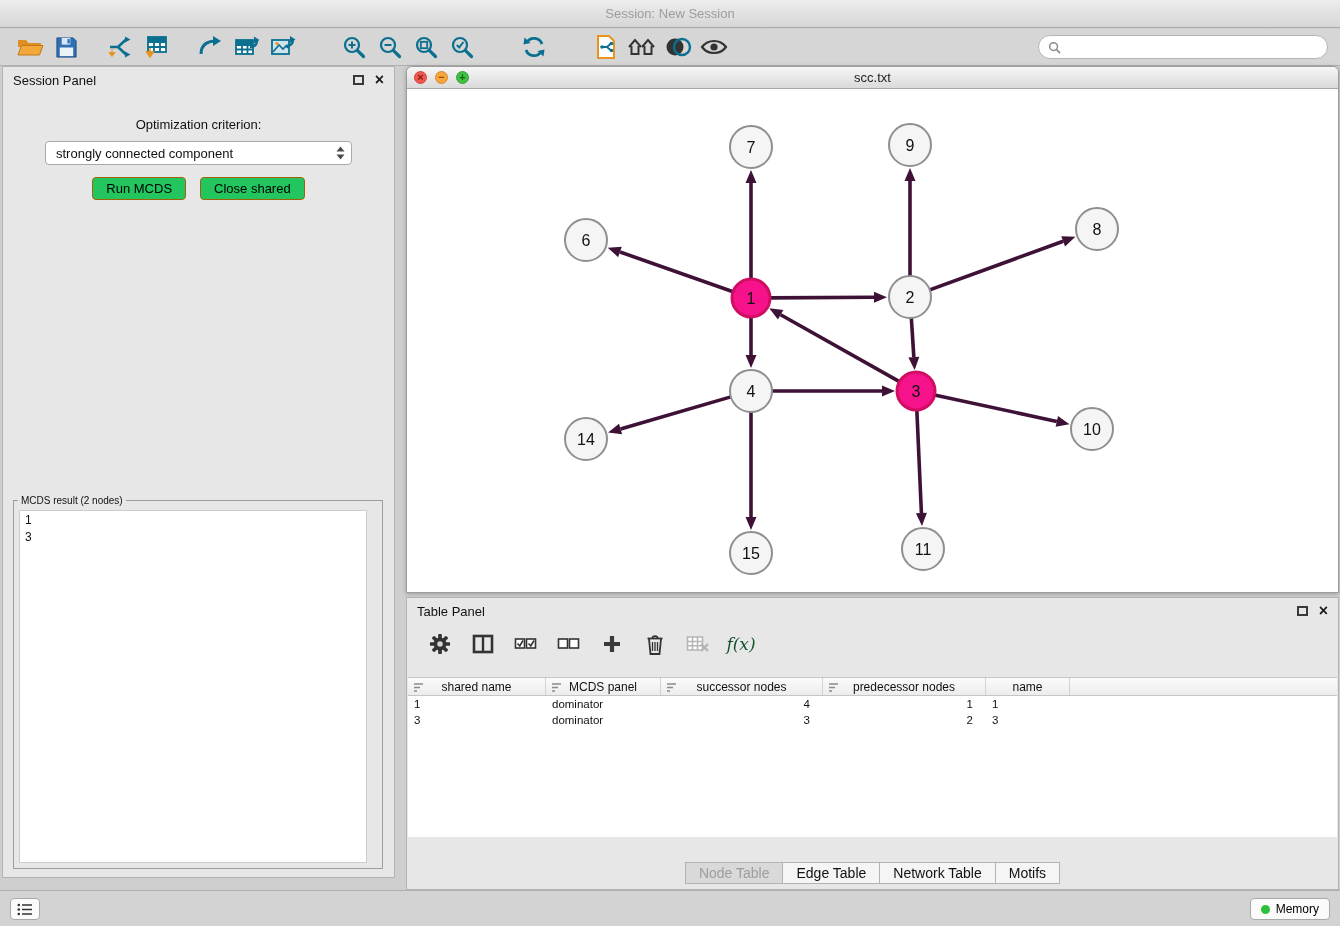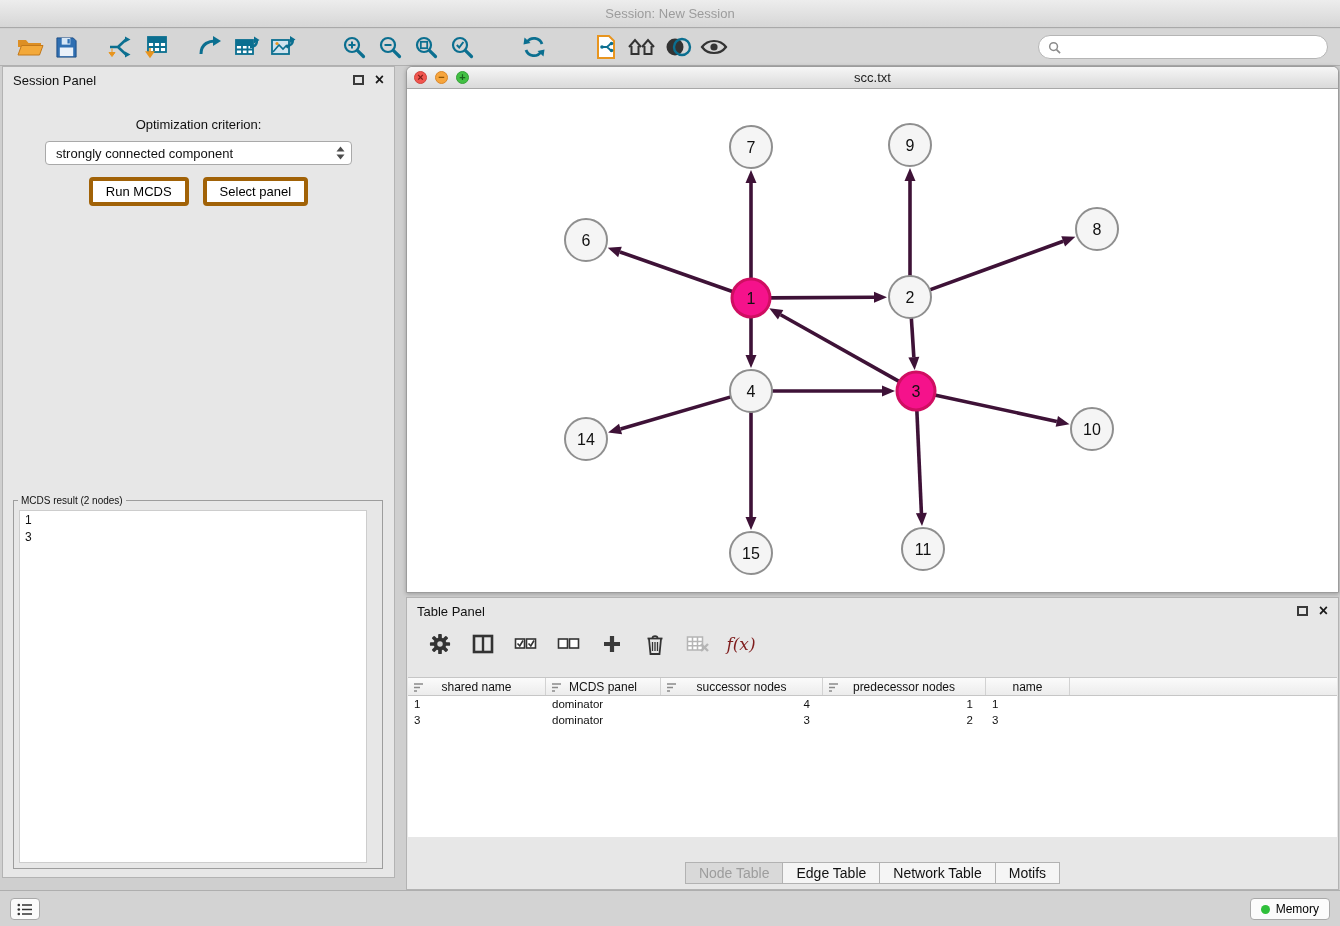--- a/index.html
+++ b/index.html
@@ -35,21 +35,21 @@
   .cp-tabs { display:flex; justify-content:center; margin-top:2px; }
   .cp-tab { font-size:13px; padding:3px 13px; background:#f5f5f5; border:1px solid #b2b2b2;
     border-left:none; cursor:pointer; }
   .cp-tab:first-child { border-left:1px solid #b2b2b2; }
   .cp-tab.active { background:#d9d9d9; color:#9d9d9d; }
   .cp-opt-label { text-align:center; margin-top:24px; font-size:13px; }
   .cp-select { margin:9px 42px 0; height:24px; background:#fff; border:1px solid #a9a9a9;
     border-radius:4px; display:flex; align-items:center; justify-content:space-between;
     padding:0 5px 0 10px; font-size:13px; cursor:pointer; }
   .cp-buttons { display:flex; justify-content:center; gap:14px; margin-top:12px; }
-  .btn { background:#ffffff; border:4px solid #a16207; border-radius:4px; font-size:13px;
+  .btn { background:#22c55e; border:1px solid #a16207; border-radius:4px; font-size:13px;
     padding:3px 13px; cursor:pointer; font-family:"Liberation Sans",sans-serif; }
   .cp-fieldset { position:absolute; left:10px; right:11px; top:428px; height:374px;
     border:1px solid #9d9d9d; padding:0; }
   .cp-fieldset legend { font-size:10px; margin-left:4px; padding:0 3px; }
   .cp-result-box { position:absolute; left:5px; top:4px; bottom:5px; right:15px;
     background:#fff; border:1px solid #cdcdcd; font-size:12px; line-height:17px;
     padding:1px 5px; white-space:pre; overflow:hidden; }
 
   
   .network-window { position:absolute; left:406px; top:66px; width:933px; height:527px;
@@ -67,21 +67,21 @@
   .t-max   { background:#42c043; border:1px solid #35a137; color:#1a641c; }
   .nw-canvas { position:absolute; top:22px; left:0; right:0; bottom:0; background:#fff; }
   .nw-canvas svg { display:block; }
 
   
   .table-panel { left:406px; top:597px; width:933px; height:293px; }
   .tp-toolbar { position:absolute; top:26px; left:0; right:0; height:40px;
     display:flex; align-items:center; gap:17px; padding-left:20px; }
   .tp-tool { border:none; background:transparent; display:flex; align-items:center;
     justify-content:center; width:26px; height:26px; cursor:pointer; }
-  .fx-label { font-family:"DejaVu Serif",serif; font-style:italic; font-size:17px; color:#7f1d1d; }
+  .fx-label { font-family:"DejaVu Serif",serif; font-style:italic; font-size:17px; color:#14532d; }
   .tp-grid { position:absolute; top:79px; left:1px; right:1px; height:160px; background:#fff; }
   .tp-header, .tp-row { display:grid; grid-template-columns:138px 115px 162px 163px 84px 1fr; }
   .tp-header { height:19px; background:linear-gradient(#fbfbfb,#ececec);
     border-top:1px solid #c6c6c6; border-bottom:1px solid #c6c6c6; }
   .tp-hcell { position:relative; display:flex; align-items:center; justify-content:center;
     font-size:12px; border-right:1px solid #d2d2d2; cursor:pointer; }
   .tp-hcell:last-child { border-right:none; cursor:default; }
   .tp-hcell .sorticon { position:absolute; left:5px; top:4px; }
   .tp-row { height:16px; font-size:11.5px; align-items:center; cursor:default; }
   .tp-cell { padding:0 6px; overflow:hidden; white-space:nowrap; }
@@ -273,21 +273,21 @@
   <div class="cp-select">
     <span>strongly connected component</span>
     <svg width="11" height="16" viewBox="0 0 11 16">
       <polygon points="5.5,1.5 9.5,6.5 1.5,6.5" fill="#4c4c4c"></polygon>
       <polygon points="5.5,14.5 9.5,9.5 1.5,9.5" fill="#4c4c4c"></polygon>
     </svg>
   </div>
 
   <div class="cp-buttons">
     <button class="btn">Run MCDS</button>
-    <button class="btn">Select panel</button>
+    <button class="btn">Close shared</button>
   </div>
 
   <fieldset class="cp-fieldset">
     <legend>MCDS result (2 nodes)</legend>
     <div class="cp-result-box">1
 3</div>
   </fieldset>
 </section>
 
 <section class="network-window">

